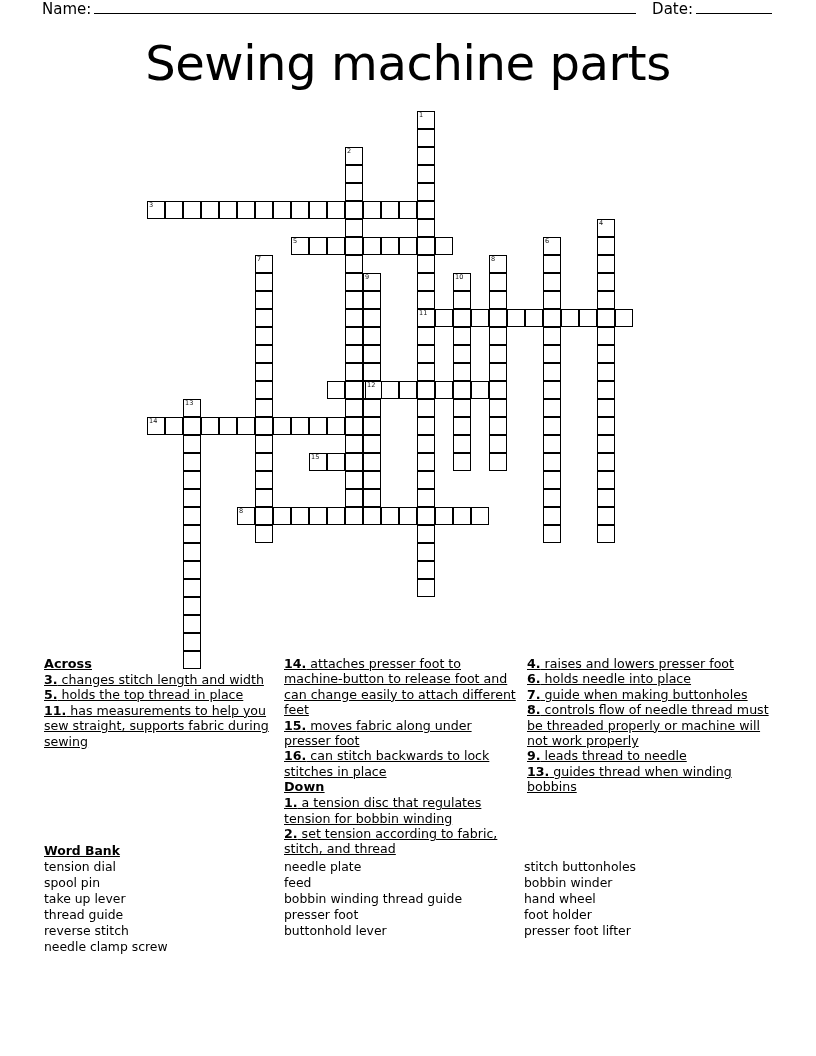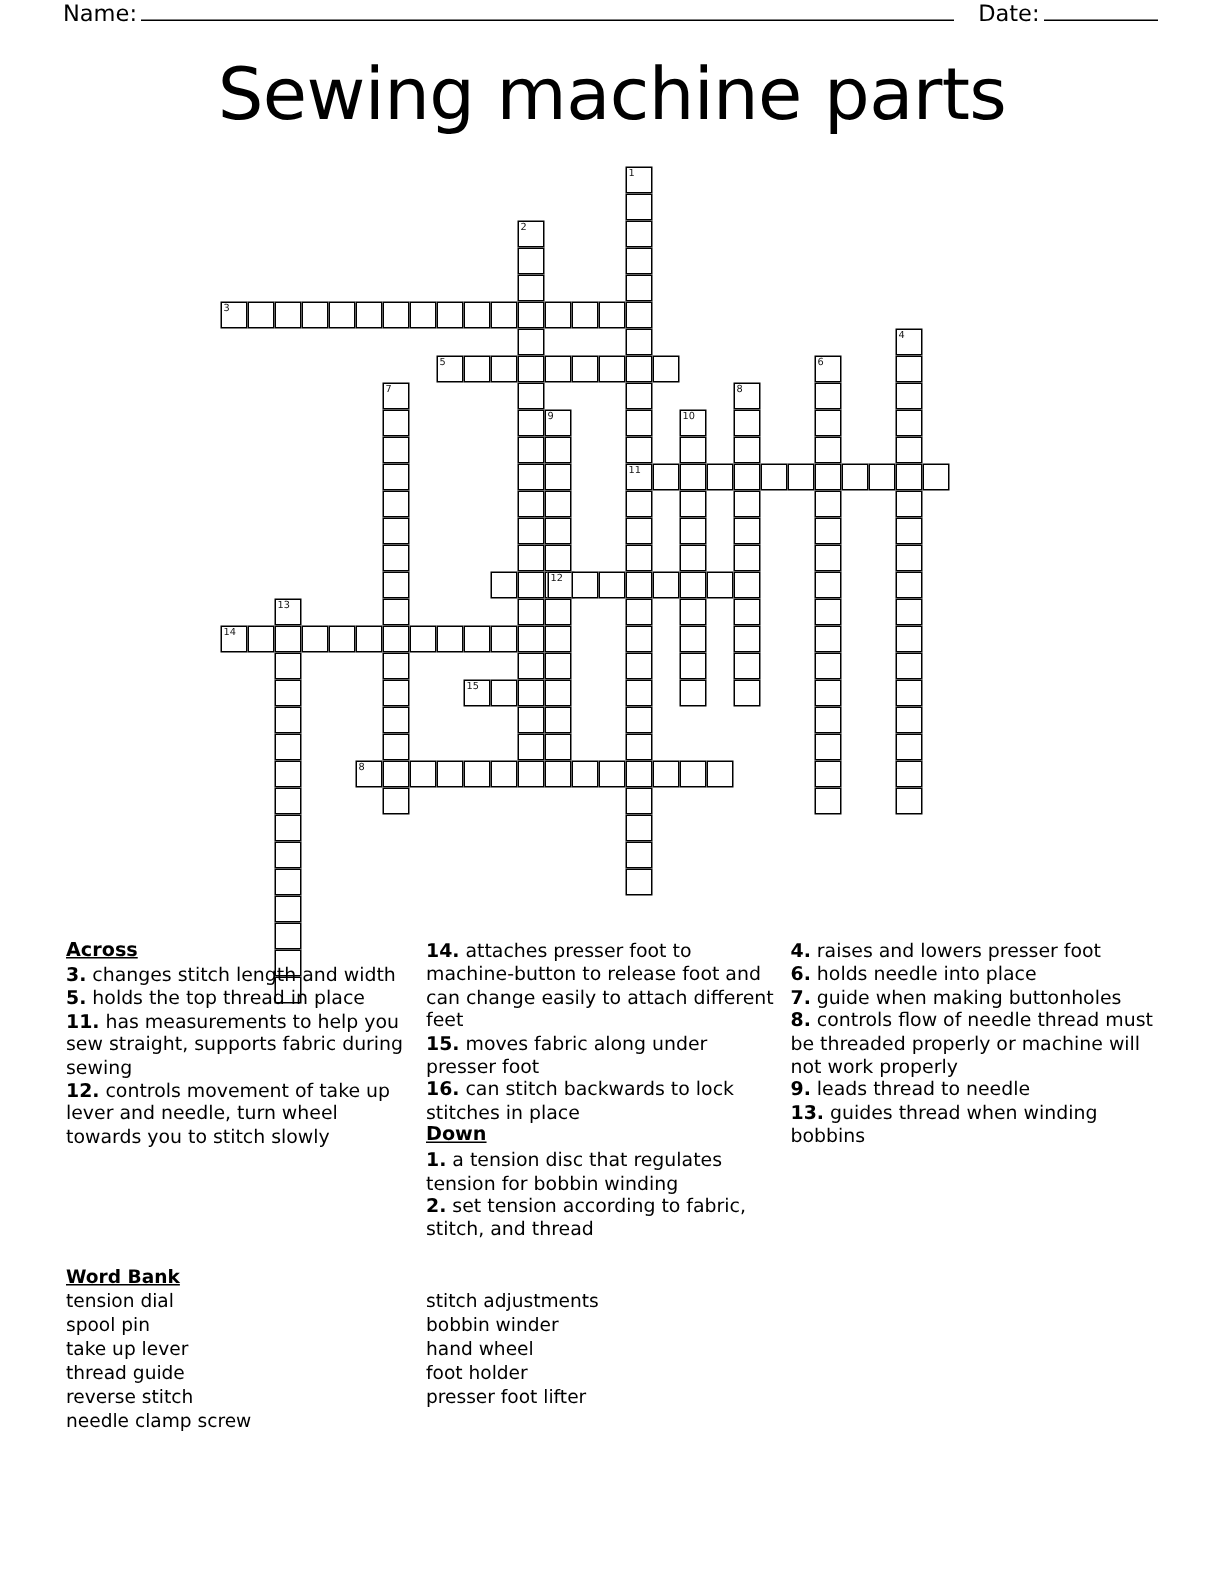--- a/index.html
+++ b/index.html
@@ -73,26 +73,27 @@
     font-size: 6.5px;
     line-height: 7px;
     font-family: "DejaVu Sans", sans-serif;
     color: #111;
   }
 
   
   #clues {
     position: absolute;
     left: 44px;
-    top: 626px;
+    top: 656px;
     width: 730px;
     display: flex;
     gap: 0px;
     font-size: 12.6px;
     line-height: 15.4px;
+    text-decoration: underline;
   }
   .clue-col { width: 240px; padding-right: 5px; box-sizing: border-box; }
   #clue-col-2 { width: 243px; }
   #clue-col-3 { width: 247px; }
   .clue-heading {
     font-weight: bold;
     text-decoration: underline;
     margin: 0 0 0 0;
     font-size: 12.8px;
     line-height: 16px;
@@ -374,21 +375,20 @@
     <div class="cw-cell" style="left: 183px; top: 633px;"></div>
     <div class="cw-cell" style="left: 183px; top: 651px;"></div>
   </div>
 
 <div id="clues">
   <div class="clue-col" id="clue-col-1">
       <div class="clue-heading">Across</div>
       <div class="clue-item"><span class="clue-num">3.</span><span> changes stitch length and width</span></div>
       <div class="clue-item"><span class="clue-num">5.</span><span> holds the top thread in place</span></div>
       <div class="clue-item"><span class="clue-num">11.</span><span> has measurements to help you sew straight, supports fabric during sewing</span></div>
-      <div class="clue-item"><span class="clue-num">12.</span><span> controls movement of take up lever and needle, turn wheel towards you to stitch slowly</span></div>
     </div>
   <div class="clue-col" id="clue-col-2">
       <div class="clue-item"><span class="clue-num">14.</span><span> attaches presser foot to machine-button to release foot and can change easily to attach different feet</span></div>
       <div class="clue-item"><span class="clue-num">15.</span><span> moves fabric along under presser foot</span></div>
       <div class="clue-item"><span class="clue-num">16.</span><span> can stitch backwards to lock stitches in place</span></div>
       <div class="clue-heading">Down</div>
       <div class="clue-item"><span class="clue-num">1.</span><span> a tension disc that regulates tension for bobbin winding</span></div>
       <div class="clue-item"><span class="clue-num">2.</span><span> set tension according to fabric, stitch, and thread</span></div>
     </div>
   <div class="clue-col" id="clue-col-3">
@@ -406,20 +406,27 @@
   <div id="word-bank-cols">
       <div class="wb-col">
         <div class="wb-item">tension dial</div>
         <div class="wb-item">spool pin</div>
         <div class="wb-item">take up lever</div>
         <div class="wb-item">thread guide</div>
         <div class="wb-item">reverse stitch</div>
         <div class="wb-item">needle clamp screw</div>
       </div>
       <div class="wb-col">
-        <div class="wb-item">stitch adjustments</div>
+        <div class="wb-item">needle plate</div>
+        <div class="wb-item">feed</div>
+        <div class="wb-item">bobbin winding thread guide</div>
+        <div class="wb-item">presser foot</div>
+        <div class="wb-item">buttonhold lever</div>
+      </div>
+      <div class="wb-col">
+        <div class="wb-item">stitch buttonholes</div>
         <div class="wb-item">bobbin winder</div>
         <div class="wb-item">hand wheel</div>
         <div class="wb-item">foot holder</div>
         <div class="wb-item">presser foot lifter</div>
       </div>
     </div>
 </div>
 
 </body></html>

